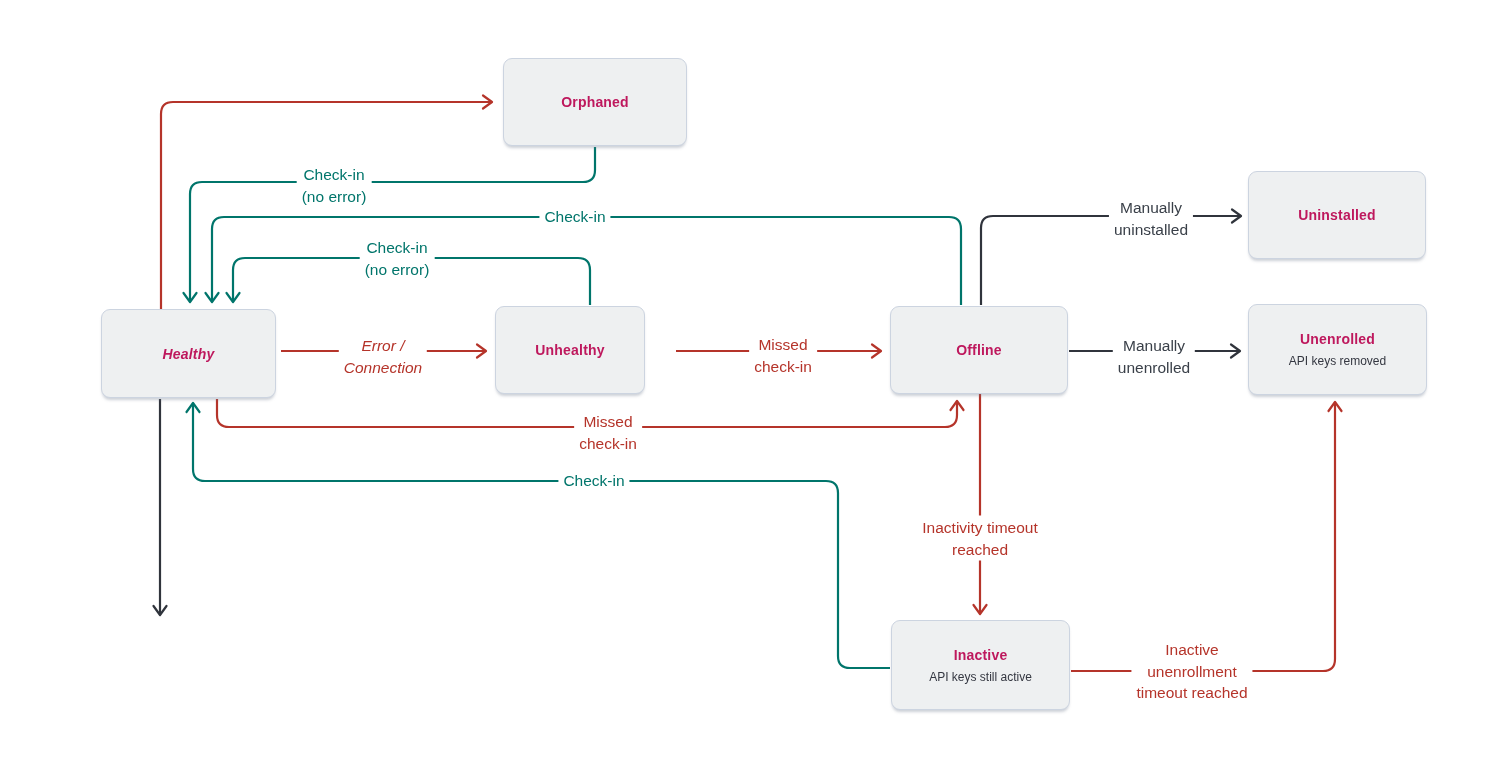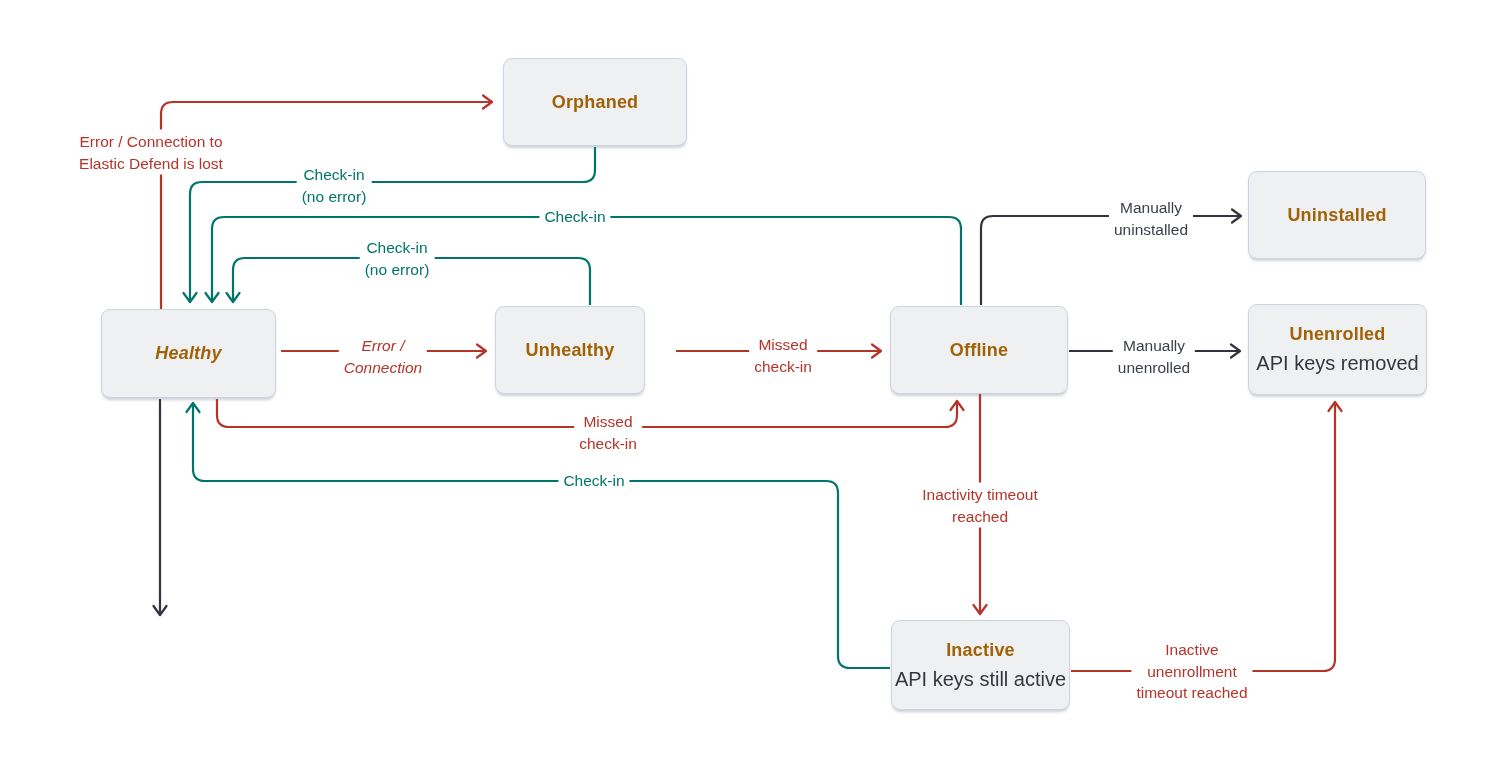--- a/index.html
+++ b/index.html
@@ -14,22 +14,22 @@
   .node{
     position:absolute;
     background:#eef0f1;
     border:1.6px solid #ccd4e0;
     border-radius:9px;
     box-shadow:0 3px 3px -1px rgba(110,120,140,0.35);
     display:flex;flex-direction:column;align-items:center;justify-content:center;
     gap:7px;
     box-sizing:border-box;
   }
-  .node .title{font-size:18px;font-weight:bold;color:#a16207;letter-spacing:.2px;}
-  .node .sub{font-size:20px;font-weight:normal;color:#343741;}
+  .node .title{font-size:14px;font-weight:bold;color:#be185d;letter-spacing:.2px;}
+  .node .sub{font-size:12px;font-weight:normal;color:#343741;}
 
   .lbl{
     position:absolute;
     transform:translate(-50%,-50%);
     background:#ffffff;
     padding:1px 5px;
     text-align:center;
     font-size:15.5px;
     line-height:21.5px;
     white-space:nowrap;
@@ -76,24 +76,20 @@
 
     <path class="edge ok" d="M 890 668 L 850 668 Q 838 668 838 656 L 838 493 Q 838 481 826 481 L 205 481 Q 193 481 193 469 L 193 403" marker-end="url(#arr-ok)"></path>
 
     <path class="edge err" d="M 980 394 L 980 614" marker-end="url(#arr-err)"></path>
 
     <path class="edge err" d="M 1071 671 L 1323 671 Q 1335 671 1335 659 L 1335 402" marker-end="url(#arr-err)"></path>
 
     <path class="edge neu" d="M 160 399 L 160 615" marker-end="url(#arr-neu)"></path>
   </svg>
 
-  <div class="lbl t-err" style="left:151px;top:152px;">
-    <div>Error / Connection to</div>
-    <div>Elastic Defend is lost</div>
-  </div>
 
   <div class="lbl t-ok" style="left:334px;top:185px;">
     <div>Check-in</div>
     <div>(no error)</div>
   </div>
 
   <div class="lbl t-ok" style="left:575px;top:217px;">
     <div>Check-in</div>
   </div>
 
@@ -124,21 +120,21 @@
 
   <div class="lbl t-err" style="left:608px;top:432px;">
     <div>Missed</div>
     <div>check-in</div>
   </div>
 
   <div class="lbl t-ok" style="left:594px;top:481px;">
     <div>Check-in</div>
   </div>
 
-  <div class="lbl t-err" style="left:980px;top:505px;">
+  <div class="lbl t-err" style="left:980px;top:538px;">
     <div>Inactivity timeout</div>
     <div>reached</div>
   </div>
 
   <div class="lbl t-err" style="left:1192px;top:671px;">
     <div>Inactive</div>
     <div>unenrollment</div>
     <div>timeout reached</div>
   </div>
 

